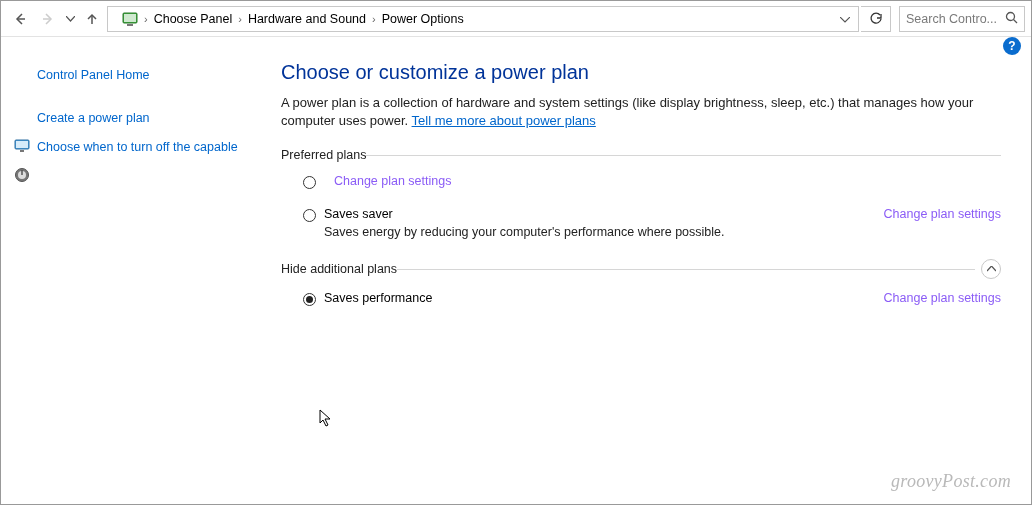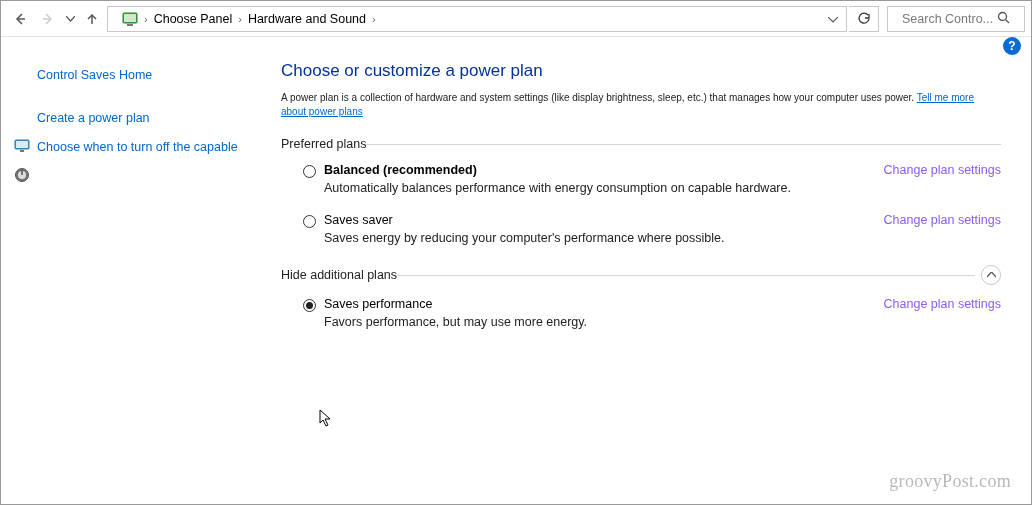--- a/index.html
+++ b/index.html
@@ -59,24 +59,24 @@
   .refresh-btn {
     width: 30px; height: 26px;
     border: 1px solid #c8c8c8;
     border-left: none;
     margin-left: -6px;
     margin-right: 6px;
     display: flex; align-items: center; justify-content: center;
     color: #333;
   }
   .search-box {
-    width: 138px; height: 26px;
+    width: 126px; height: 26px;
     border: 1px solid #c8c8c8;
     display: flex; align-items: center;
-    padding: 0 14px;
+    padding: 0 6px;
     color: #888;
   }
   .search-box span.ph { flex: 1; color: #7a7a7a; font-style: normal; white-space: nowrap; overflow: hidden; }
   .search-box .mag { width: 14px; text-align: right; }
   
   .content {
     display: flex;
     height: calc(505px - 38px);
   }
   .sidebar {
@@ -101,26 +101,26 @@
     width: 16px; height: 16px;
     display: inline-block;
   }
   .main {
     flex: 1;
     padding: 24px 30px 0 24px;
     position: relative;
   }
   h1.page-title {
     color: #003399;
-    font-size: 17px;
+    font-size: 20px;
     font-weight: 400;
     margin-bottom: 10px;
   }
   .desc {
-    font-size: 10px;
+    font-size: 13px;
     line-height: 1.4;
     color: #222;
     margin-bottom: 18px;
   }
   .desc a { color: #0066cc; text-decoration: underline; }
   .section-hdr {
     display: flex;
     align-items: center;
     gap: 0;
     margin: 6px 0 8px 0;
@@ -179,20 +179,21 @@
     color: #fff;
     font-weight: 700;
     font-size: 12px;
     display: flex; align-items: center; justify-content: center;
   }
   .watermark {
     position: absolute;
     right: 20px;
     bottom: 12px;
     color: #b9b9b9;
+    font-style: italic;
     font-family: Georgia, "Times New Roman", serif;
     font-size: 18px;
     letter-spacing: 0.3px;
     margin-top: 42px;
   }
   
   .cursor {
     position: absolute;
     left: 318px;
     top: 408px;
@@ -235,20 +236,21 @@
           <rect x="2" y="3" width="14" height="10" rx="1" fill="#3fa93f" stroke="#2b7a2b"></rect>
           <rect x="3" y="4" width="12" height="8" fill="#cfe9cf"></rect>
           <rect x="6" y="14" width="6" height="2" fill="#777"></rect>
         </svg>
     </span>
     <span class="crumb-sep">›</span>
     <span class="crumb">Choose Panel</span>
     <span class="crumb-sep">›</span>
     <span class="crumb">Hardware and Sound</span>
     <span class="crumb-sep">›</span>
+    <span class="crumb">Power Options</span>
     <span class="addr-spacer"></span>
     <span class="addr-drop">
       <svg width="10" height="6">
           <path d="M0 0 L5 5 L10 0" stroke="#555" stroke-width="1.2" fill="none"></path>
         </svg>
     </span>
   </div>
   <div class="refresh-btn">
     <svg width="14" height="14" viewBox="0 0 14 14">
         <path d="M11 3 A5 5 0 1 0 12 7" stroke="#333" stroke-width="1.3" fill="none"></path>
@@ -262,21 +264,21 @@
           <circle cx="5.5" cy="5.5" r="4" stroke="#555" stroke-width="1.3" fill="none"></circle>
           <line x1="8.5" y1="8.5" x2="12" y2="12" stroke="#555" stroke-width="1.3"></line>
         </svg>
     </span>
   </div>
 </div>
 
 <div class="content">
 
   <div class="sidebar">
-    <div class="side-link home">Control Saves Home</div>
+    <div class="side-link home">Control Panel Home</div>
     <div class="side-link">Create a power plan</div>
     <div class="side-link">
       <span class="side-icon">
         <svg width="16" height="16" viewBox="0 0 16 16">
             <rect x="1" y="2" width="14" height="9" rx="1" fill="#4aa0de" stroke="#2f6fa1"></rect>
             <rect x="2" y="3" width="12" height="7" fill="#d7ecfa"></rect>
             <rect x="6" y="12" width="4" height="2" fill="#777"></rect>
           </svg>
       </span>
       <span>Choose when to turn off the capable</span>
@@ -301,24 +303,20 @@
       <span>A power plan is a collection of hardware and system settings (like display brightness, sleep, etc.) that manages how your computer uses power. </span><a href="#">Tell me more about power plans</a>
     </p>
 
     <div class="section-hdr">
       <span class="lbl">Preferred plans</span>
       <span class="rule"></span>
     </div>
 
     <div class="plan">
       <span class="radio"></span>
-      <div class="plan-body">
-        <div class="plan-name bold">Balanced (recommended)</div>
-        <div class="plan-desc">Automatically balances performance with energy consumption on capable hardware.</div>
-      </div>
       <span class="plan-link">Change plan settings</span>
     </div>
 
     <div class="plan">
       <span class="radio"></span>
       <div class="plan-body">
         <div class="plan-name">Saves saver</div>
         <div class="plan-desc">Saves energy by reducing your computer's performance where possible.</div>
       </div>
       <span class="plan-link">Change plan settings</span>
@@ -331,21 +329,20 @@
         <svg width="9" height="6">
             <path d="M0 5 L4.5 0 L9 5" stroke="#555" stroke-width="1.2" fill="none"></path>
           </svg>
       </span>
     </div>
 
     <div class="plan">
       <span class="radio checked"></span>
       <div class="plan-body">
         <div class="plan-name">Saves performance</div>
-        <div class="plan-desc">Favors performance, but may use more energy.</div>
       </div>
       <span class="plan-link">Change plan settings</span>
     </div>
 
   </div>
 </div>
 
 <div class="cursor">
   <svg width="14" height="18" viewBox="0 0 14 18">
       <path d="M1 1 L1 14 L4 11 L7 17 L9 16 L6 10 L11 10 Z" fill="#fff" stroke="#000" stroke-width="1"></path>

